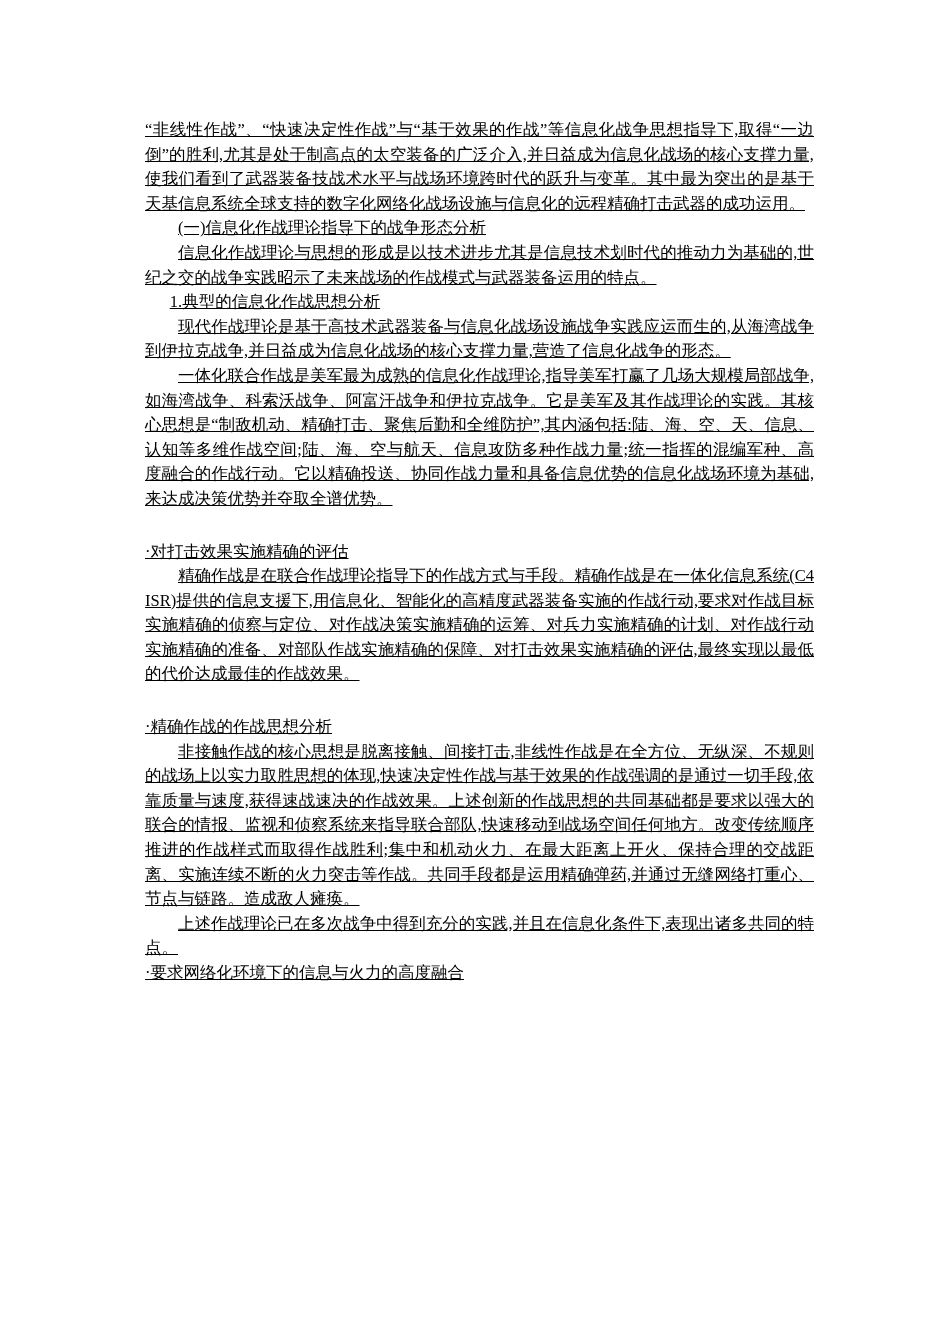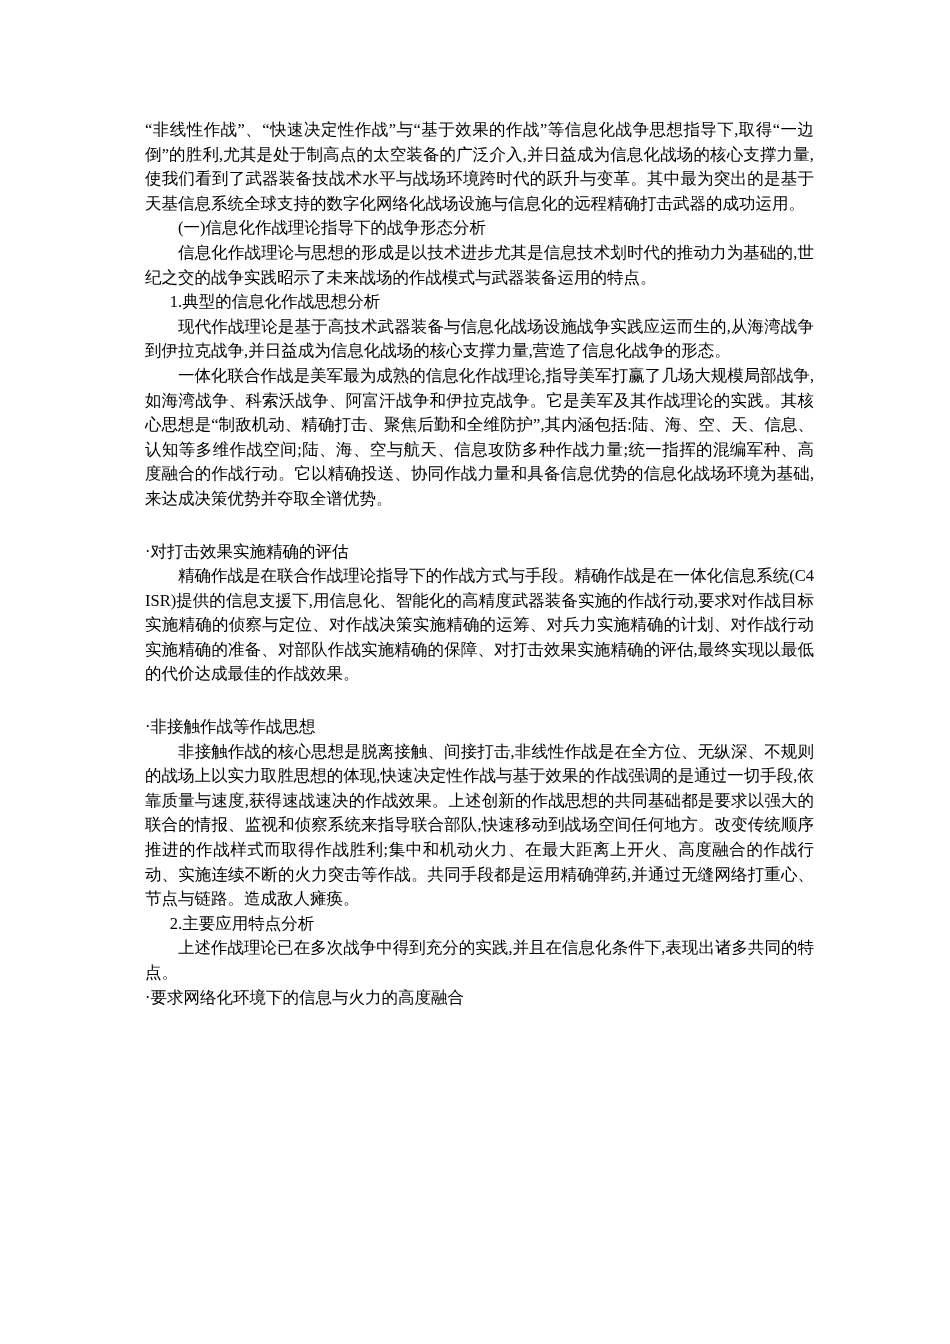--- a/index.html
+++ b/index.html
@@ -20,36 +20,36 @@
     font-size: 16.5px;
     line-height: 24.6px;
     color: #000000;
   }
   .para {
     margin: 0;
     padding: 0;
     text-align: justify;
     word-break: break-all;
     overflow-wrap: break-word;
+    text-decoration: underline;
   }
   .indent { text-indent: 2em; }
   .indent-sm { text-indent: 1.5em; }
   .no-indent { text-indent: 0; }
   .gap-above { margin-top: 28px; }
 </style>
 </head>
 <body>
 
 <div class="page">
   <p class="para no-indent">“非线性作战”、“快速决定性作战”与“基于效果的作战”等信息化战争思想指导下,取得“一边倒”的胜利,尤其是处于制高点的太空装备的广泛介入,并日益成为信息化战场的核心支撑力量,使我们看到了武器装备技战术水平与战场环境跨时代的跃升与变革。其中最为突出的是基于天基信息系统全球支持的数字化网络化战场设施与信息化的远程精确打击武器的成功运用。</p>
   <p class="para indent">(一)信息化作战理论指导下的战争形态分析</p>
   <p class="para indent">信息化作战理论与思想的形成是以技术进步尤其是信息技术划时代的推动力为基础的,世纪之交的战争实践昭示了未来战场的作战模式与武器装备运用的特点。</p>
   <p class="para indent-sm">1.典型的信息化作战思想分析</p>
   <p class="para indent">现代作战理论是基于高技术武器装备与信息化战场设施战争实践应运而生的,从海湾战争到伊拉克战争,并日益成为信息化战场的核心支撑力量,营造了信息化战争的形态。</p>
   <p class="para indent">一体化联合作战是美军最为成熟的信息化作战理论,指导美军打赢了几场大规模局部战争,如海湾战争、科索沃战争、阿富汗战争和伊拉克战争。它是美军及其作战理论的实践。其核心思想是“制敌机动、精确打击、聚焦后勤和全维防护”,其内涵包括:陆、海、空、天、信息、认知等多维作战空间;陆、海、空与航天、信息攻防多种作战力量;统一指挥的混编军种、高度融合的作战行动。它以精确投送、协同作战力量和具备信息优势的信息化战场环境为基础,来达成决策优势并夺取全谱优势。</p>
   <p class="para no-indent gap-above">·对打击效果实施精确的评估</p>
   <p class="para indent">精确作战是在联合作战理论指导下的作战方式与手段。精确作战是在一体化信息系统(C4ISR)提供的信息支援下,用信息化、智能化的高精度武器装备实施的作战行动,要求对作战目标实施精确的侦察与定位、对作战决策实施精确的运筹、对兵力实施精确的计划、对作战行动实施精确的准备、对部队作战实施精确的保障、对打击效果实施精确的评估,最终实现以最低的代价达成最佳的作战效果。</p>
-  <p class="para no-indent gap-above">·非接触作战等作战思想</p>
-  <p class="para indent">非接触作战的核心思想是脱离接触、间接打击,非线性作战是在全方位、无纵深、不规则的战场上以实力取胜思想的体现,快速决定性作战与基于效果的作战强调的是通过一切手段,依靠质量与速度,获得速战速决的作战效果。上述创新的作战思想的共同基础都是要求以强大的联合的情报、监视和侦察系统来指导联合部队,快速移动到战场空间任何地方。改变传统顺序推进的作战样式而取得作战胜利;集中和机动火力、在最大距离上开火、高度融合的作战行动、实施连续不断的火力突击等作战。共同手段都是运用精确弹药,并通过无缝网络打重心、节点与链路。造成敌人瘫痪。</p>
-  <p class="para indent-sm">2.主要应用特点分析</p>
+  <p class="para no-indent gap-above">·精确作战的作战思想分析</p>
+  <p class="para indent">非接触作战的核心思想是脱离接触、间接打击,非线性作战是在全方位、无纵深、不规则的战场上以实力取胜思想的体现,快速决定性作战与基于效果的作战强调的是通过一切手段,依靠质量与速度,获得速战速决的作战效果。上述创新的作战思想的共同基础都是要求以强大的联合的情报、监视和侦察系统来指导联合部队,快速移动到战场空间任何地方。改变传统顺序推进的作战样式而取得作战胜利;集中和机动火力、在最大距离上开火、保持合理的交战距离、实施连续不断的火力突击等作战。共同手段都是运用精确弹药,并通过无缝网络打重心、节点与链路。造成敌人瘫痪。</p>
   <p class="para indent">上述作战理论已在多次战争中得到充分的实践,并且在信息化条件下,表现出诸多共同的特点。</p>
   <p class="para no-indent">·要求网络化环境下的信息与火力的高度融合</p>
 </div>
 
 </body></html>

